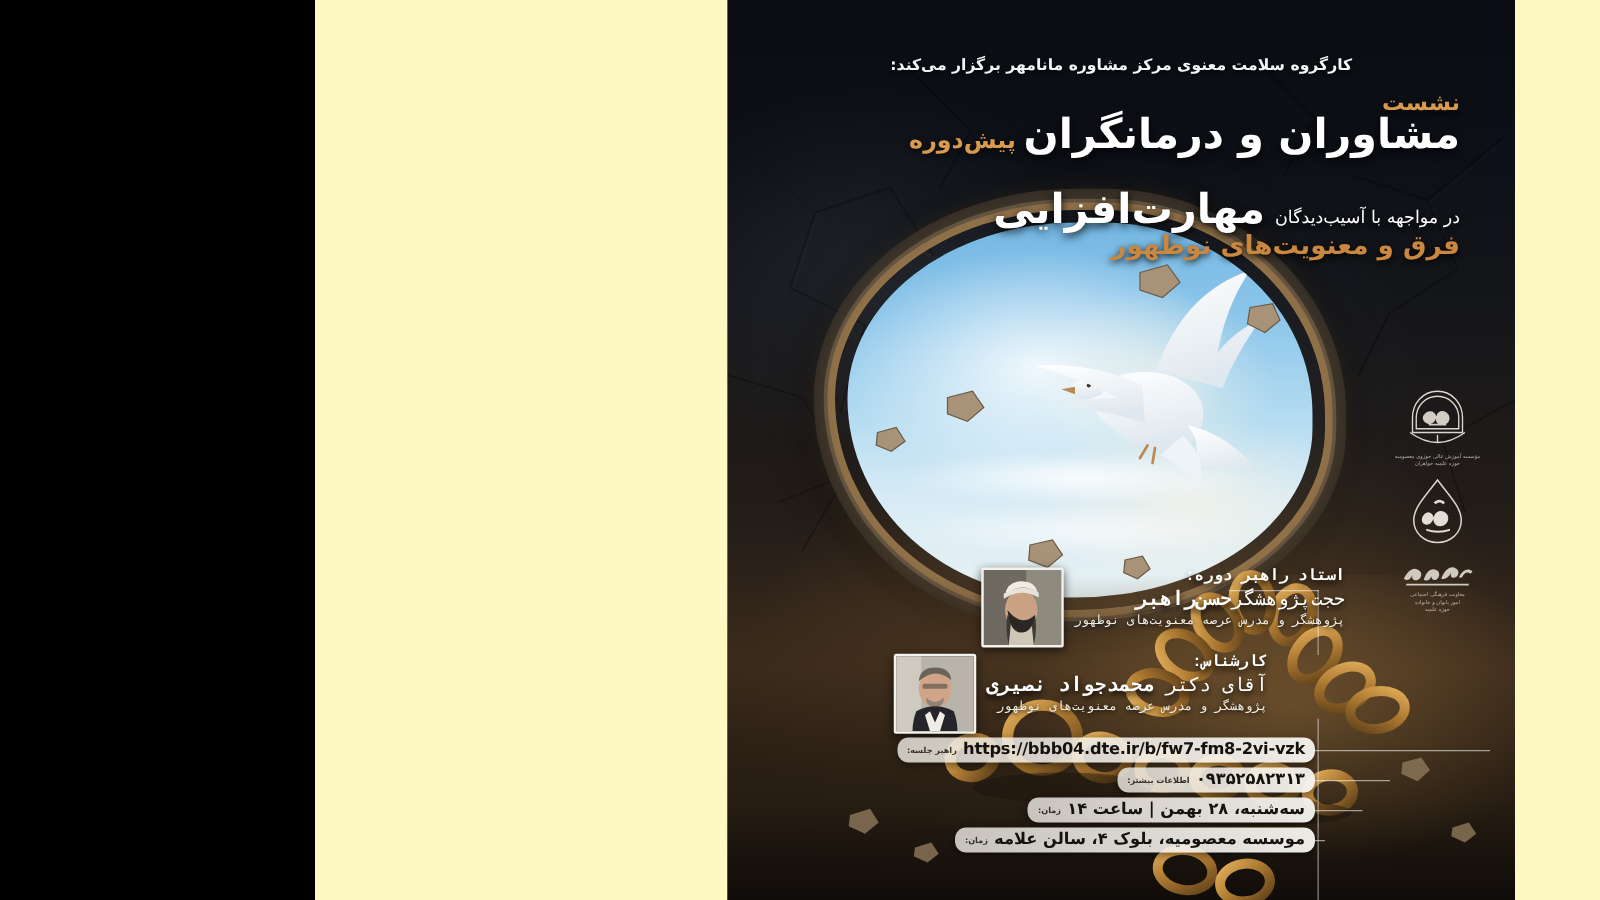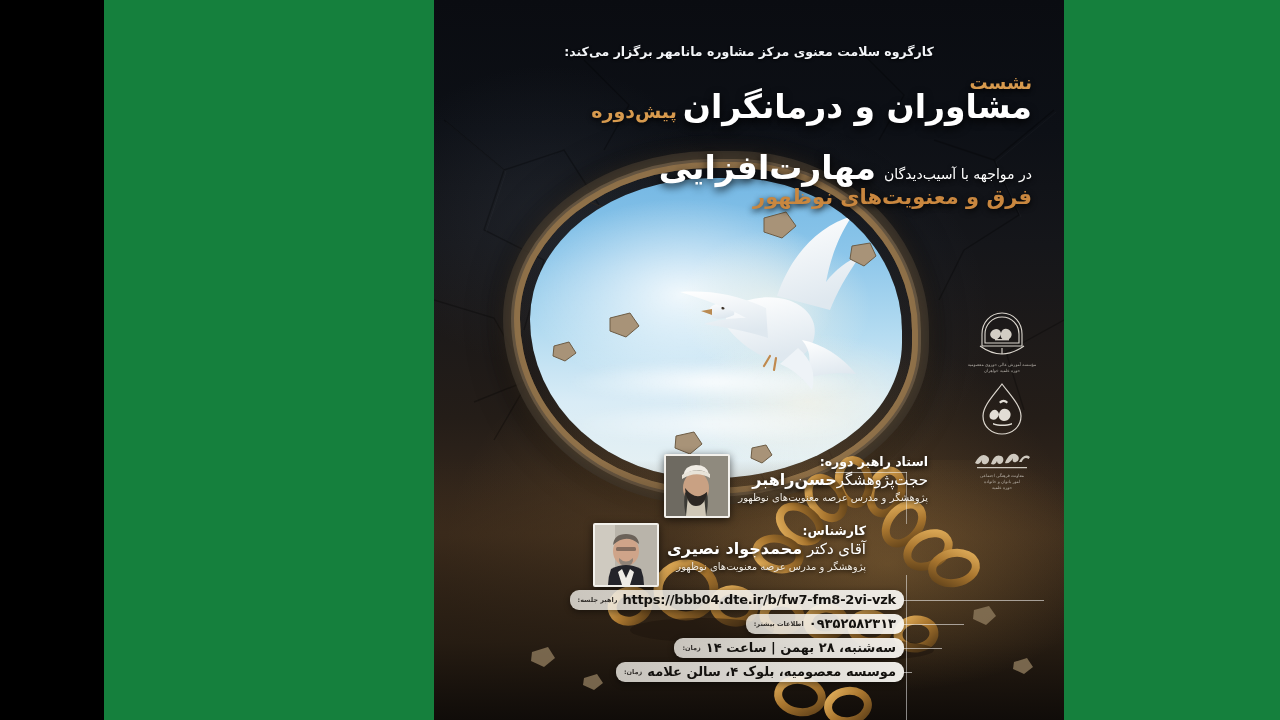--- a/index.html
+++ b/index.html
@@ -1,21 +1,21 @@
 <!DOCTYPE html>
 <html lang="fa" dir="rtl"><head>
 <meta charset="utf-8">
 <title>Poster</title>
 <style>
   html,body{margin:0;padding:0;background:#000;}
   body{
     width:1280px;height:720px;overflow:hidden;
     font-family:"DejaVu Sans","Liberation Sans",sans-serif;
   }
-  #stage{position:relative;width:1176px;height:720px;background:#15803d;overflow:hidden;}
+  #stage{position:relative;width:1028px;height:720px;background:#fef9c3;overflow:hidden;}
 
   
   #poster{
     position:absolute;left:330px;top:0;width:630px;height:720px;
     overflow:hidden;background:#0b0d12;
   }
 
   
   .wall{
     position:absolute;inset:0;
@@ -67,21 +67,21 @@
 
   
   .hdr{
     position:absolute;left:0;right:0;top:44px;text-align:center;
     color:#f2f4f7;font-size:12.5px;font-weight:bold;letter-spacing:.2px;
     text-shadow:0 1px 3px rgba(0,0,0,.9);
     padding:0 28px;
   }
 
   .titleblock{
-    position:absolute;left:0;right:4px;top:74px;
+    position:absolute;left:0;right:16px;top:74px;
     padding:0 28px 0 28px;text-align:right;
     line-height:1;
   }
   .t-line{display:block;white-space:nowrap;}
   .t-nashast{
     color:#d79a4e;font-size:18px;font-weight:bold;letter-spacing:3px;
     text-shadow:0 2px 5px rgba(0,0,0,.85);margin-bottom:-2px;
   }
   .row2{display:flex;align-items:baseline;justify-content:flex-start;gap:6px;}
   .t-pish{
@@ -116,21 +116,21 @@
   .logo-cap{
     margin-top:2px;color:#d9d4cc;font-size:4.2px;line-height:1.35;text-align:center;
     letter-spacing:.1px;opacity:.85;white-space:pre-line;
   }
   .logo+.logo{margin-top:9px;}
 
   
   .speaker{position:absolute;display:flex;align-items:flex-start;gap:8px;}
   .sp1{right:136px;top:454px;}
   .sp2{right:198px;top:523px;}
-  .sp-txt{text-align:right;}
+  .sp-txt{text-align:right;font-family:Liberation Mono, monospace;}
   .sp-role{
     color:#ffffff;font-size:12.5px;font-weight:bold;line-height:1.25;
     text-shadow:0 2px 5px rgba(0,0,0,.95);
   }
   .sp-name{
     color:#ffffff;font-size:15px;line-height:1.3;font-weight:normal;
     text-shadow:0 2px 5px rgba(0,0,0,.95);
   }
   .sp-name b{font-weight:bold;font-size:16px;}
   .sp-desc{

